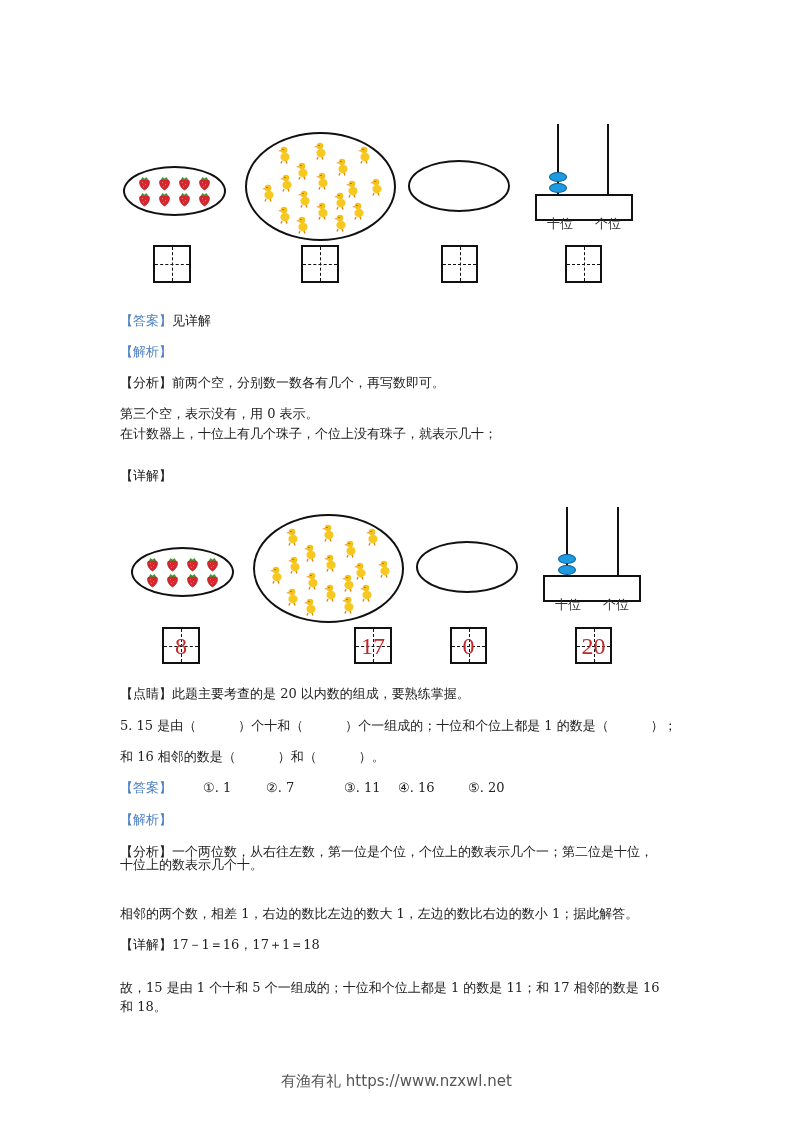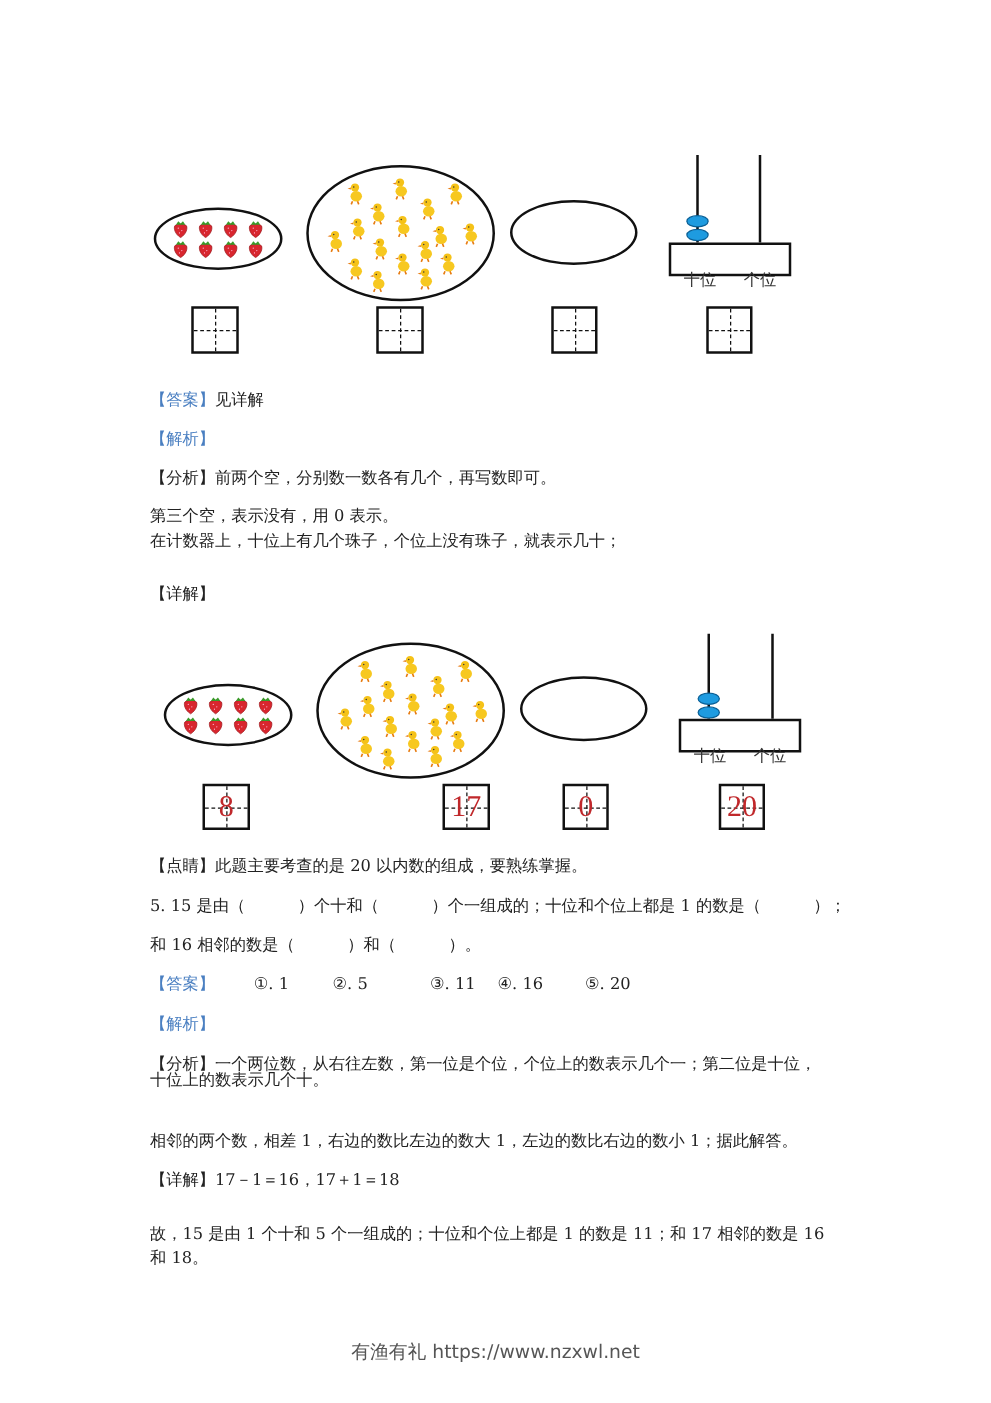--- a/index.html
+++ b/index.html
@@ -297,21 +297,21 @@
 
 <div class="line" style="top:718px;">
   <span>5. 15 是由（</span><span style="display:inline-block;width:42px"></span><span>）个十和（</span><span style="display:inline-block;width:42px"></span><span>）个一组成的；十位和个位上都是 1 的数是（</span><span style="display:inline-block;width:42px"></span><span>）；</span>
 </div>
 <div class="line" style="top:749px;">
   <span>和 16 相邻的数是（</span><span style="display:inline-block;width:42px"></span><span>）和（</span><span style="display:inline-block;width:42px"></span><span>）。</span>
 </div>
 <div class="line" style="top:780px;">
   <span class="blue">【<span>答案</span>】</span>
   <span class="abs" style="left:83px;">①. 1</span>
-  <span class="abs" style="left:146px;">②. 5</span>
+  <span class="abs" style="left:146px;">②. 7</span>
   <span class="abs" style="left:224px;">③. 11</span>
   <span class="abs" style="left:278px;">④. 16</span>
   <span class="abs" style="left:348px;">⑤. 20</span>
 </div>
 <div class="line" style="top:812px;">
   <span class="blue">【<span>解析</span>】</span>
 </div>
 <div class="line" style="top:844px;">
   【<span>分析</span>】<span>一个两位数，从右往左数，第一位是个位，个位上的数表示几个一；第二位是十位，</span>
 </div>

